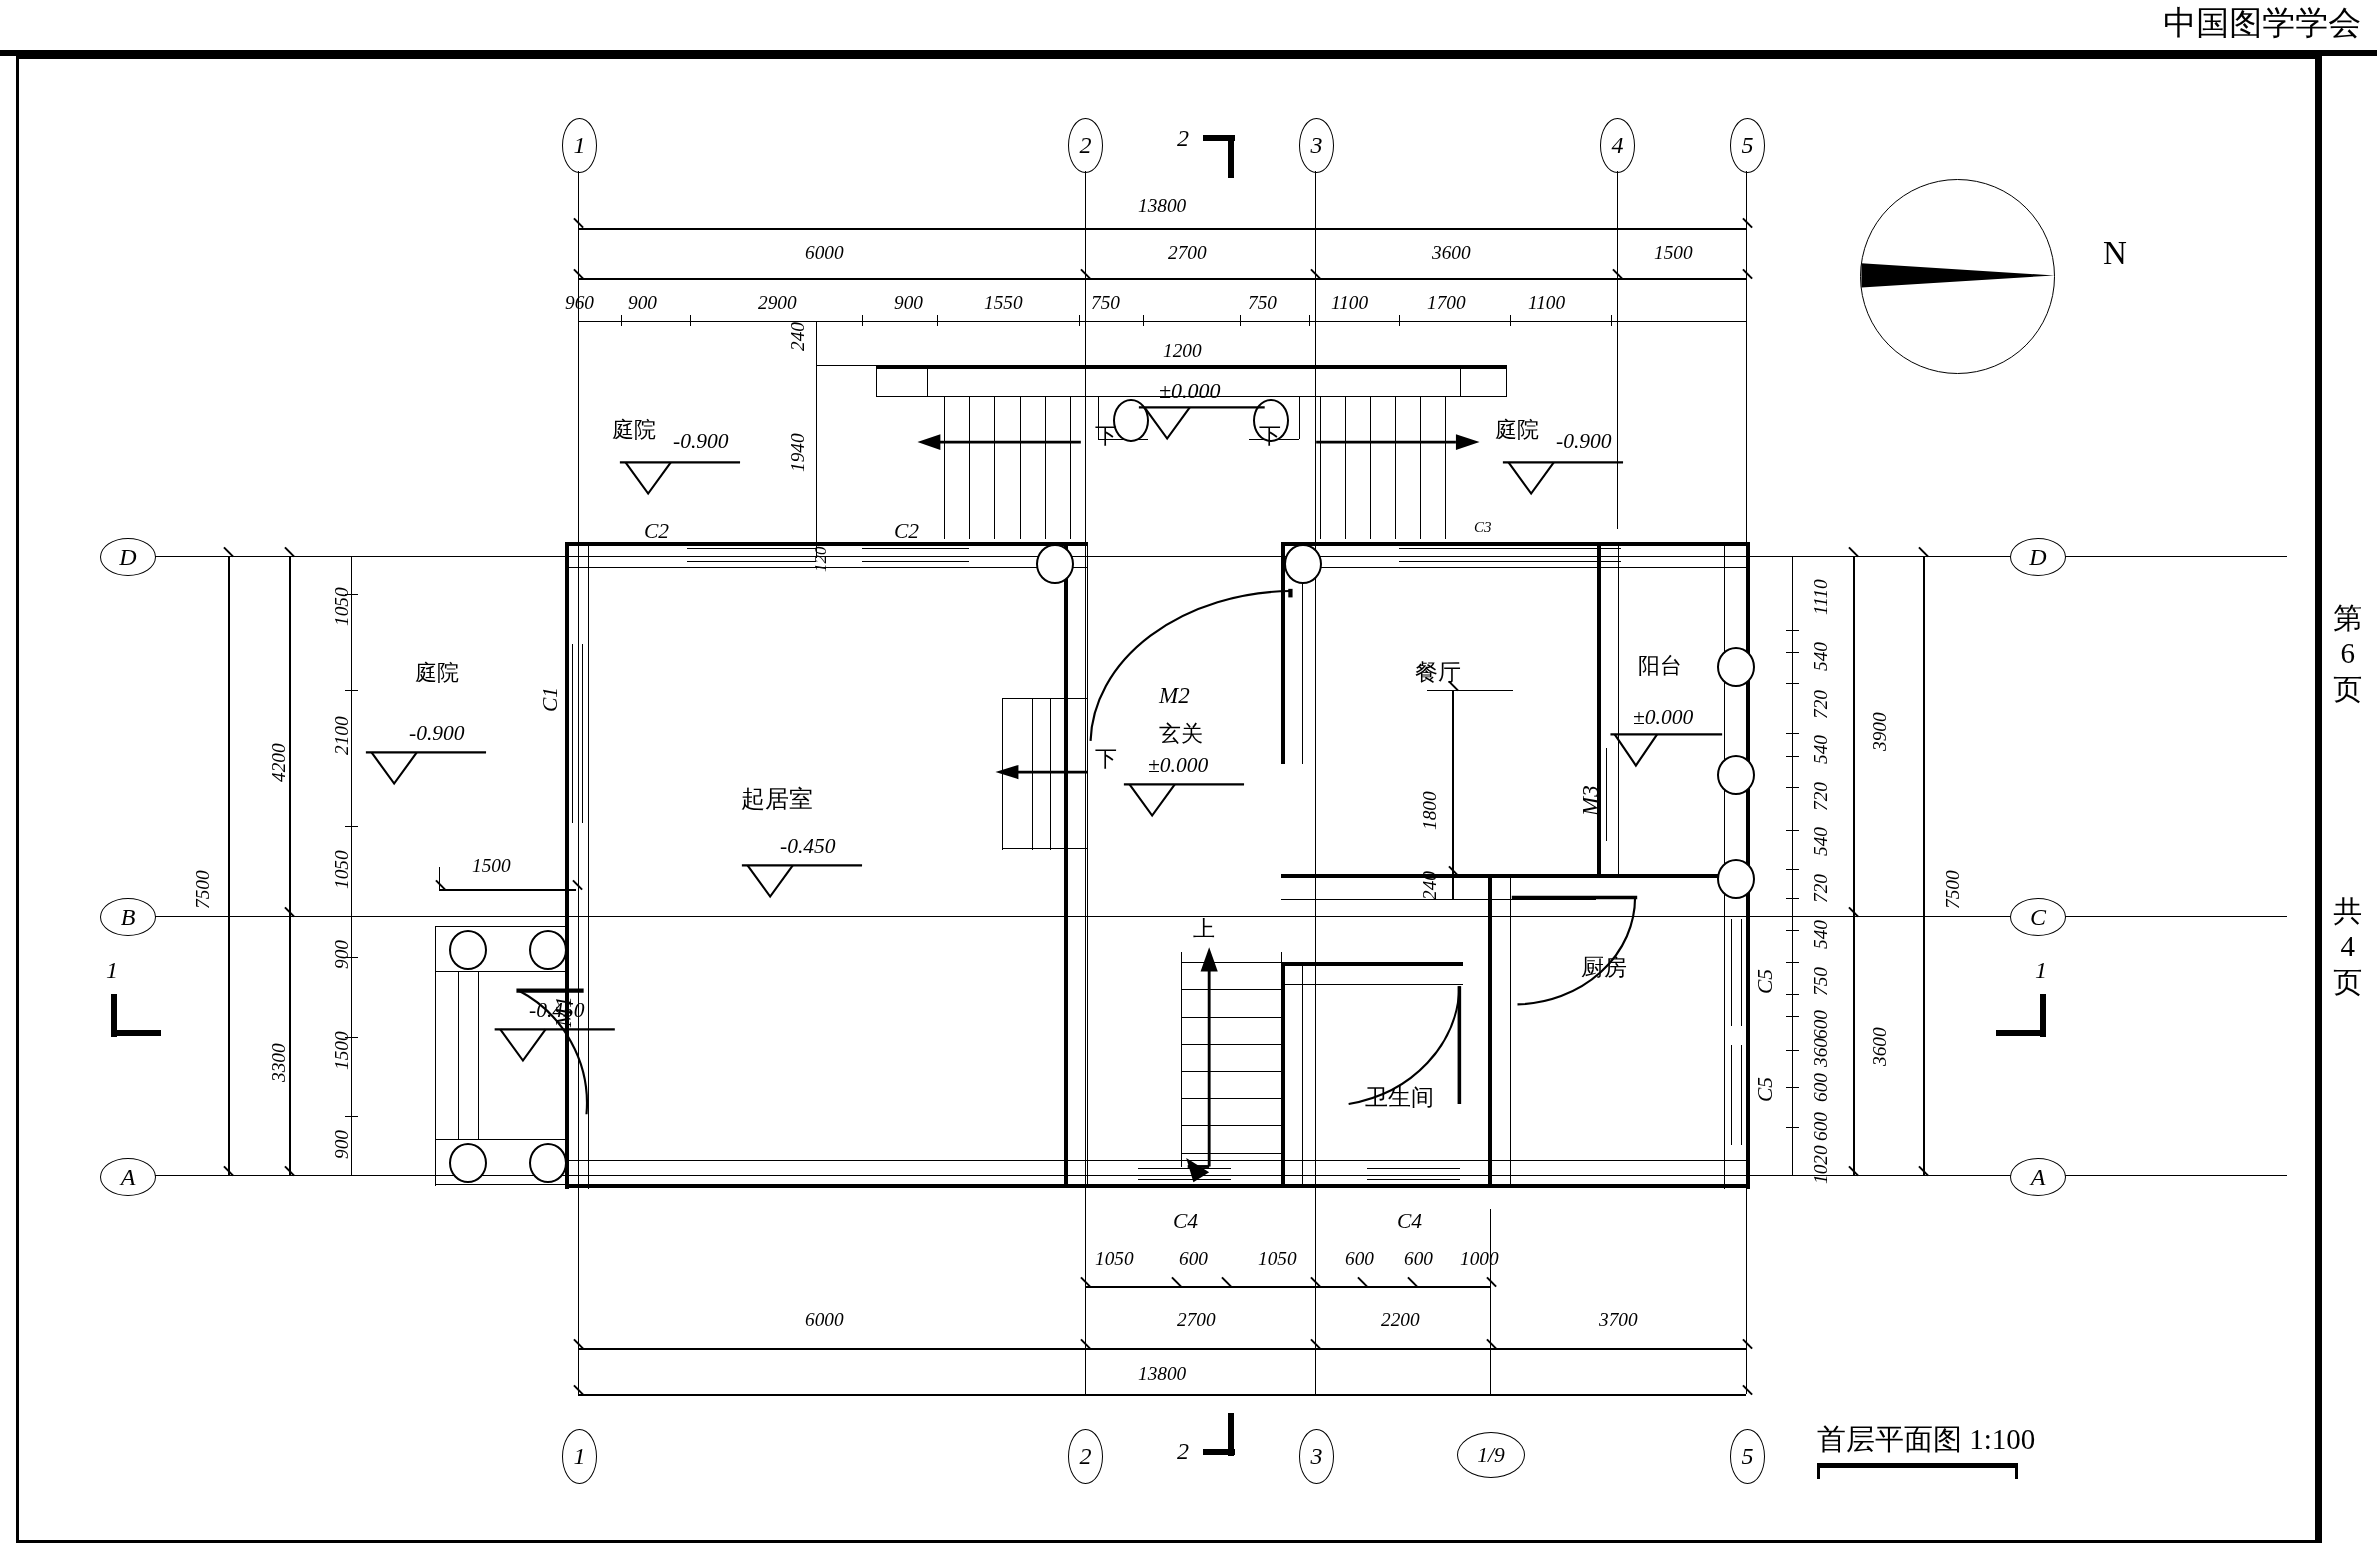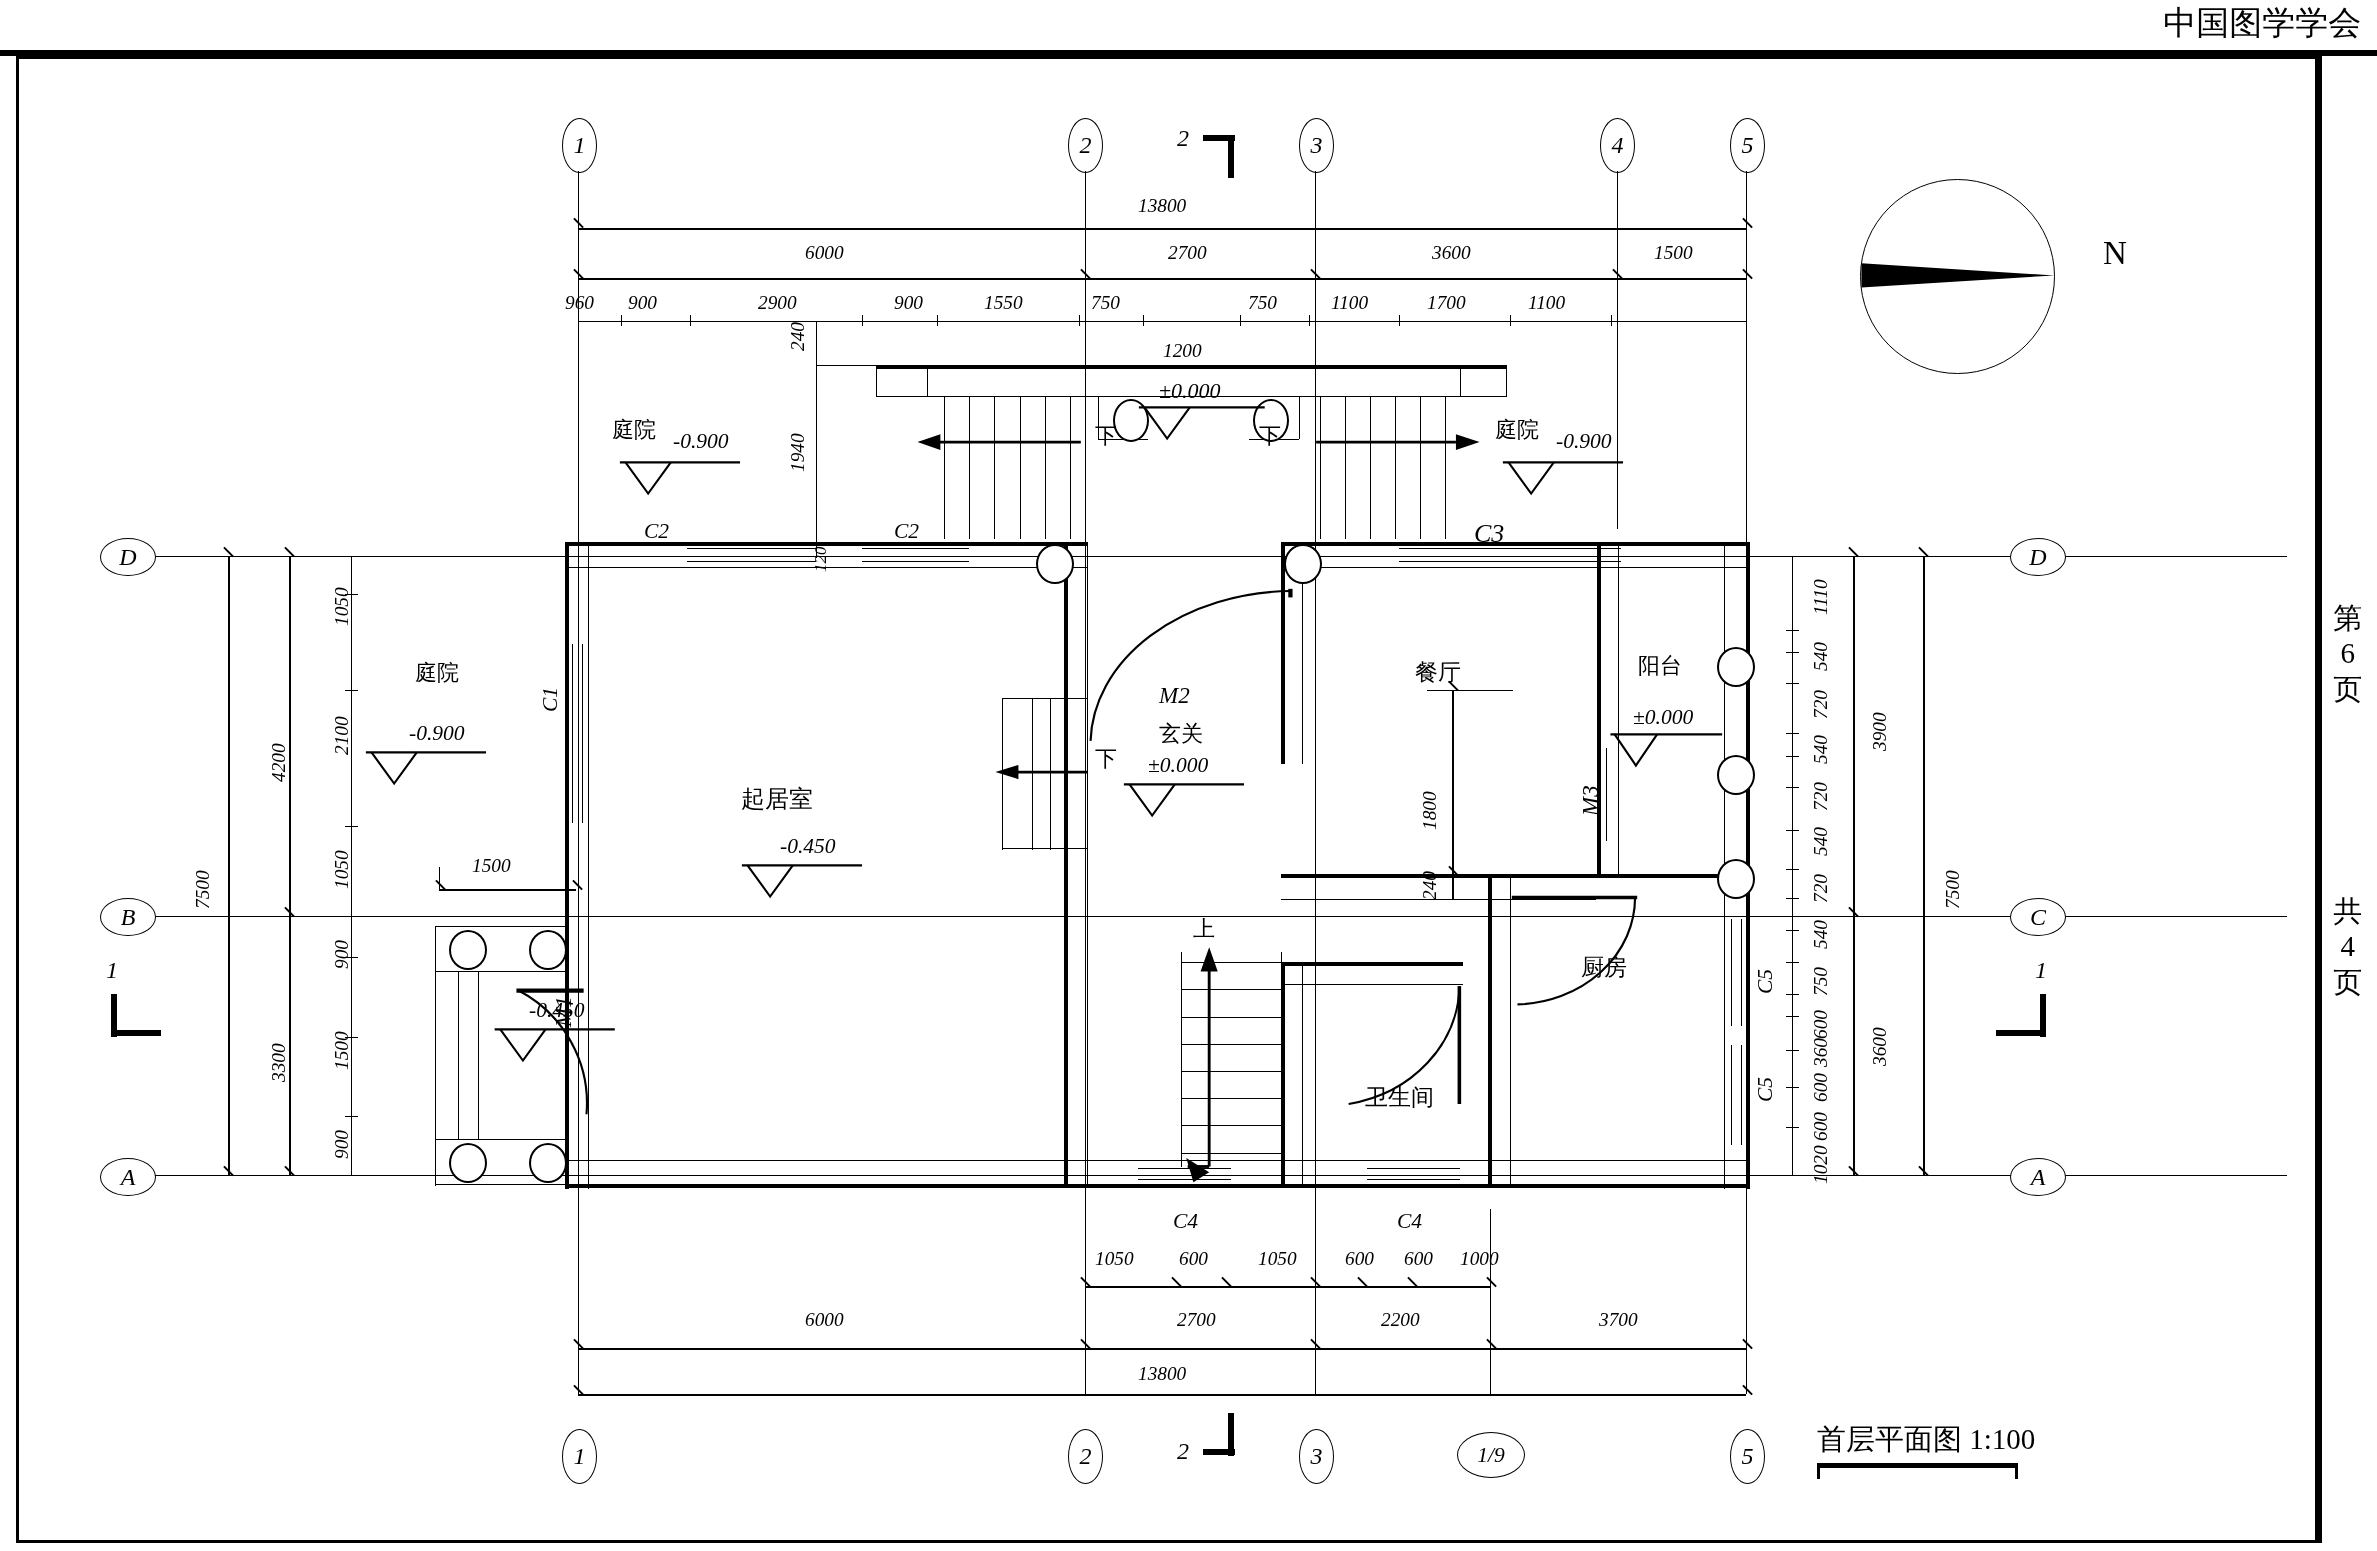--- a/index.html
+++ b/index.html
@@ -508,21 +508,21 @@
   <div class="lbl cn" style="left:1365px;top:1082px;font-size:23px;">卫生间</div>
   <svg class="lev" style="left:1320px;top:984px;width:143px;height:125px;" viewBox="0 0 200 175" width="143" height="125">
     <path d="M 195,3 A 190,170 0 0 1 40,168" fill="none" stroke="#000" stroke-width="3"></path>
     <line x1="195" y1="3" x2="195" y2="168" stroke="#000" stroke-width="5"></line>
   </svg>
 
   <div class="lbl it" style="left:538px;top:712px;font-size:21.5px;transform:rotate(-90deg);transform-origin:left top;">C1</div>
   <div class="lbl it" style="left:644px;top:519px;font-size:21.5px;">C2</div>
   <div class="lbl it" style="left:894px;top:519px;font-size:21.5px;">C2</div>
 
-  <div class="lbl it" style="left:1474px;top:519px;font-size:26px;">C3</div>
+  <div class="lbl it" style="left:1474px;top:519px;font-size:15px;">C3</div>
   <div class="lbl it" style="left:1173px;top:1209px;font-size:21.5px;">C4</div>
   <div class="lbl it" style="left:1397px;top:1209px;font-size:21.5px;">C4</div>
   <div class="lbl it" style="left:1753px;top:994px;font-size:21.5px;transform:rotate(-90deg);transform-origin:left top;">C5</div>
   <div class="lbl it" style="left:1753px;top:1102px;font-size:21.5px;transform:rotate(-90deg);transform-origin:left top;">C5</div>
 
   <div class="dim rot" style="left:811px;top:572px;font-size:17px;">120</div>
 
   <div class="dim" style="left:1095px;top:1248px;">1050</div>
   <div class="dim" style="left:1179px;top:1248px;">600</div>
   <div class="dim" style="left:1258px;top:1248px;">1050</div>

